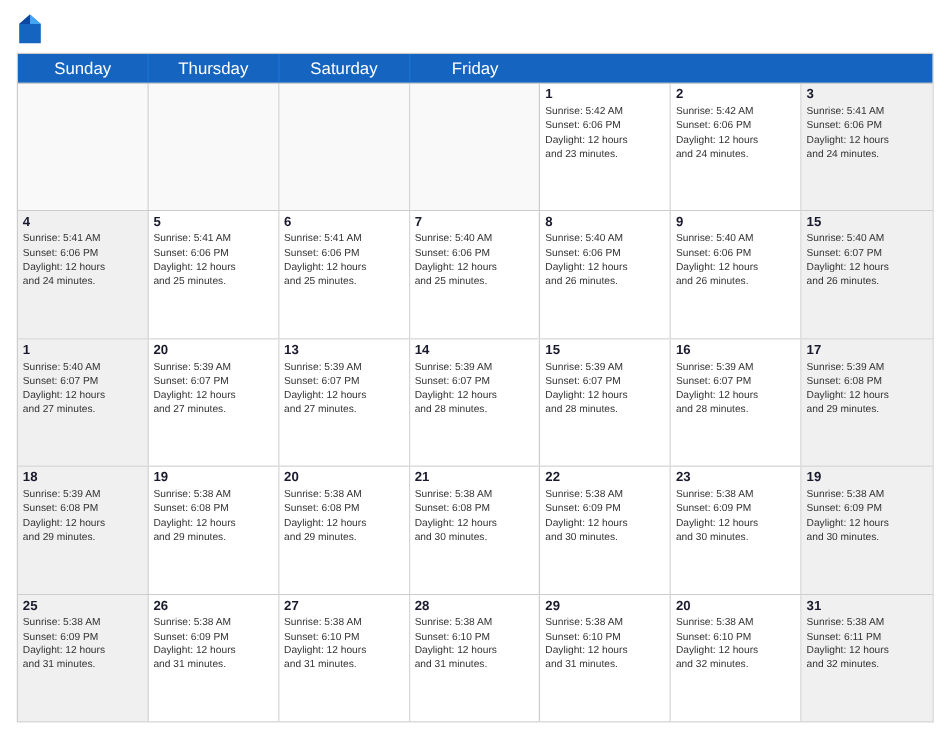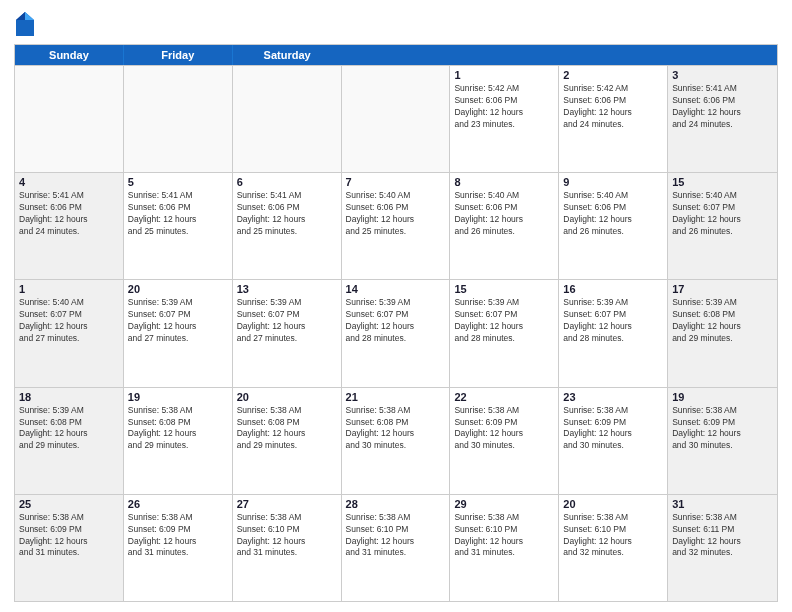--- a/index.html
+++ b/index.html
@@ -67,22 +67,22 @@
       flex-direction: column;
       border: 1px solid #ccc;
     }
     .cal-header {
       display: grid;
       grid-template-columns: repeat(7, 1fr);
       background: #1565c0;
     }
     .cal-header-cell {
       color: #fff;
-      font-size: 11px;
-      font-weight: bold;
+      font-size: 14px;
+      font-weight: normal;
       text-align: center;
       padding: 4px 2px;
       border-right: 1px solid #1976d2;
     }
     .cal-header-cell:last-child { border-right: none; }
     .cal-body {
       flex: 1;
       display: flex;
       flex-direction: column;
     }
@@ -134,22 +134,23 @@
     </div>
     <div class="title-block">
       <div class="month-title"></div>
       <div class="subtitle"></div>
     </div>
   </div>
 
   <div class="calendar">
     <div class="cal-header">
     <div class="cal-header-cell">Sunday</div>
+        <div class="cal-header-cell">Thursday</div>
+        <div class="cal-header-cell">Saturday</div>
         <div class="cal-header-cell">Friday</div>
-        <div class="cal-header-cell">Saturday</div>
       </div>
     <div class="cal-body">
     <div class="cal-row">
           <div class="cal-cell empty"></div>
           <div class="cal-cell empty"></div>
           <div class="cal-cell empty"></div>
           <div class="cal-cell empty"></div>
           <div class="cal-cell">
             <div class="day-num">1</div>
             <div class="cell-line">Sunrise: 5:42 AM</div>

